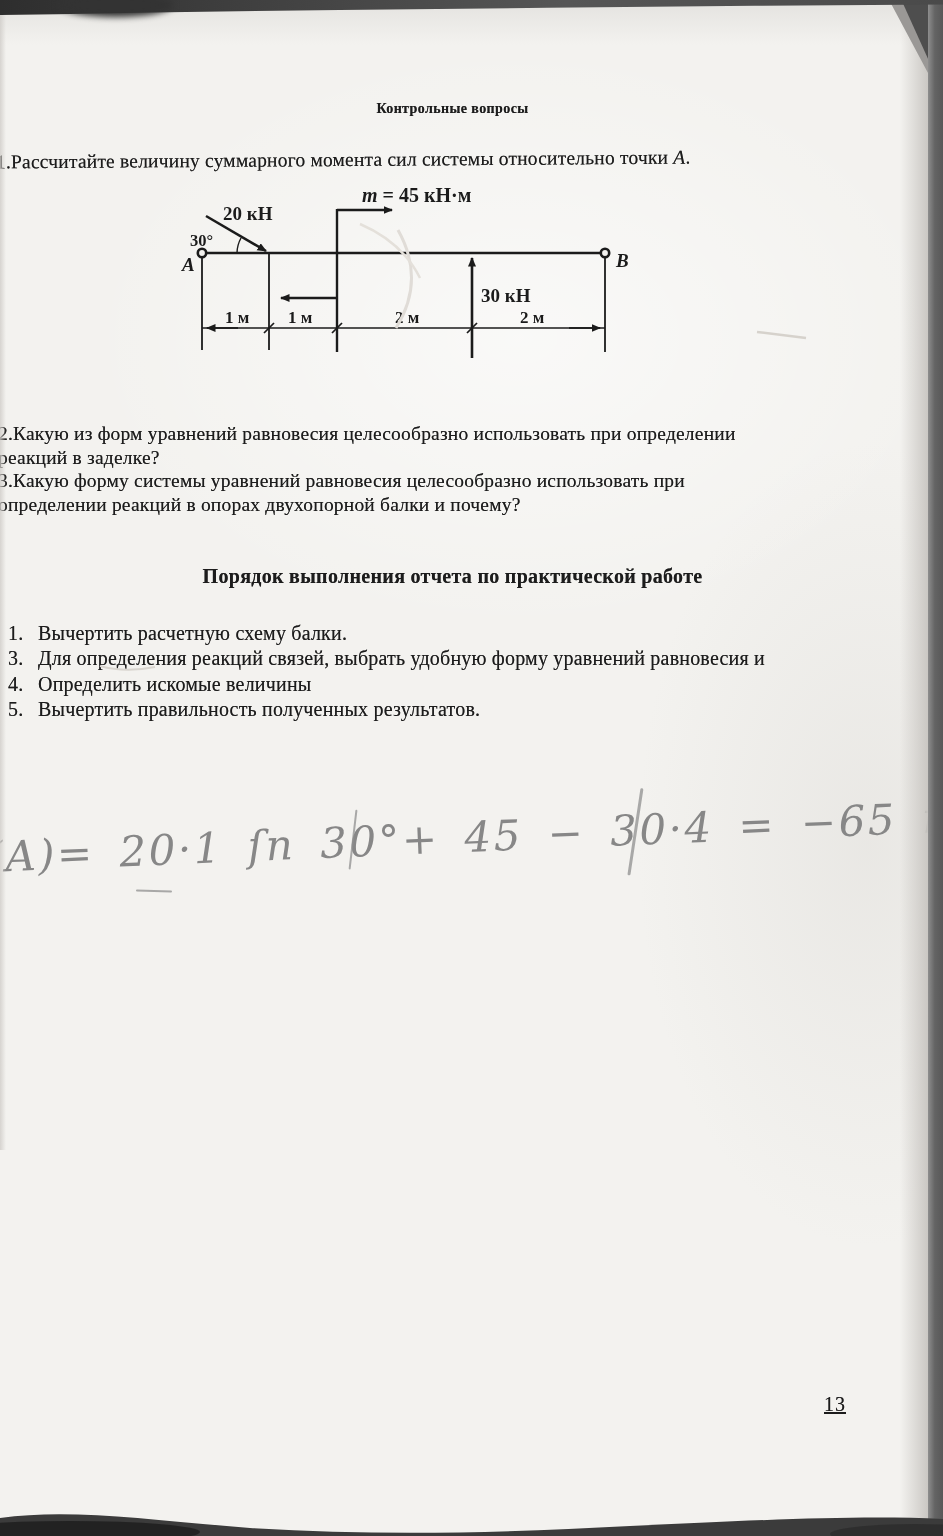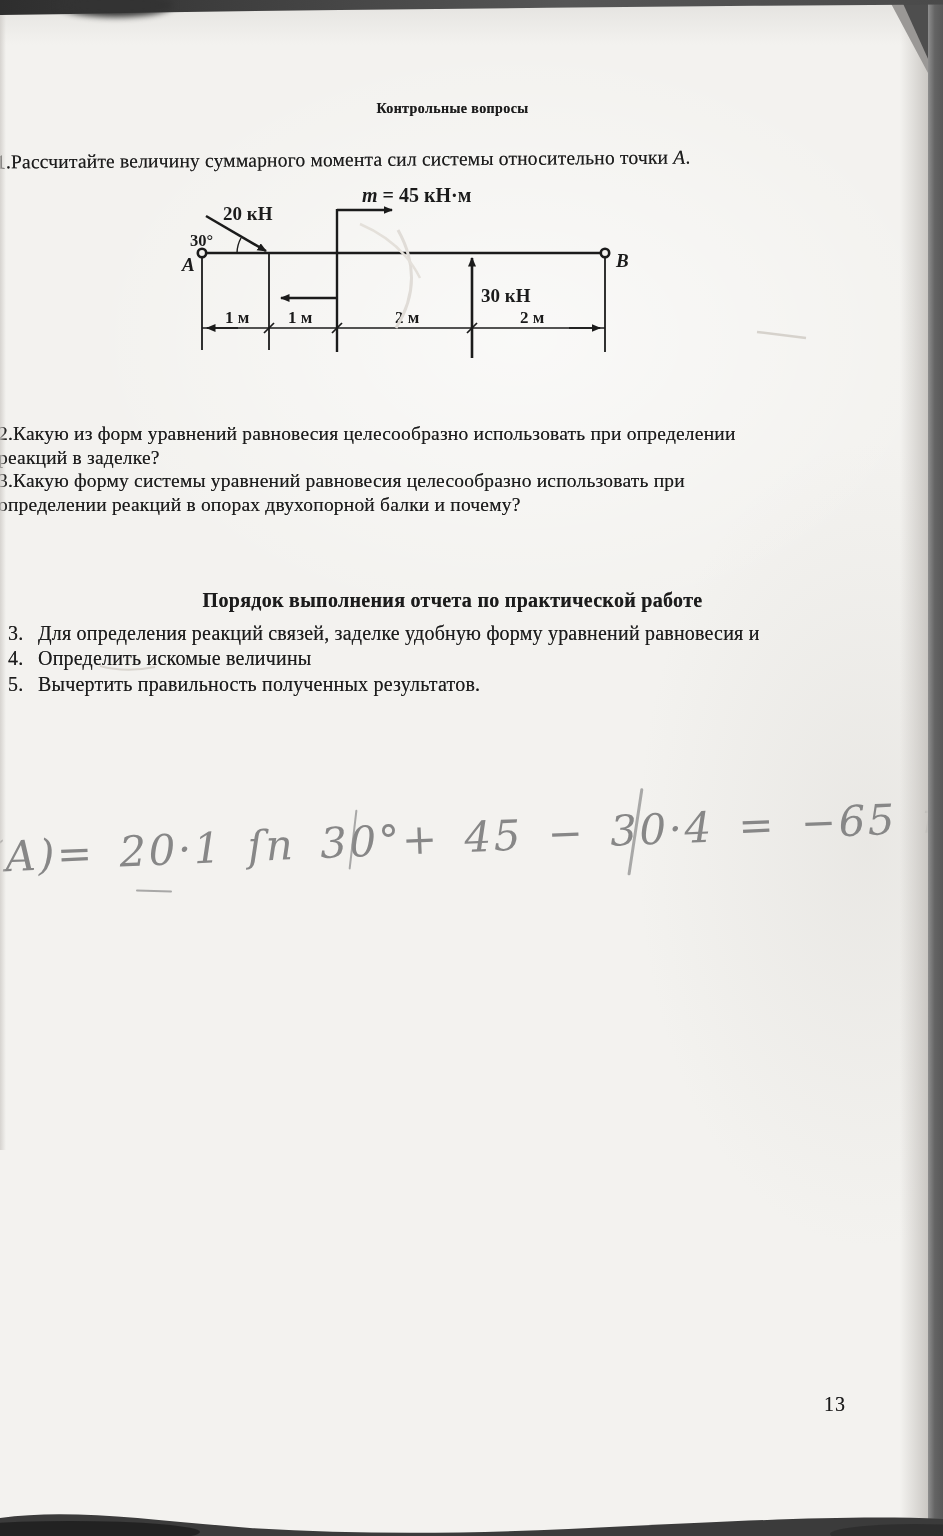--- a/index.html
+++ b/index.html
@@ -10,32 +10,32 @@
       radial-gradient(ellipse 620px 420px at 55% 22%, rgba(255,255,255,0.55), rgba(255,255,255,0) 70%),
       radial-gradient(ellipse 320px 560px at 92% 55%, rgba(198,195,190,0.22), rgba(198,195,190,0) 72%),
       linear-gradient(to bottom, rgba(187,185,181,0.28), rgba(187,185,181,0) 45px),
       #f3f2ef;
   }
   .abs{position:absolute;}
   .doc{font-size:19.5px;letter-spacing:0.2px;text-shadow:0 0 0.5px rgba(25,25,25,0.65);}
   .title{top:101px;left:0;width:905px;text-align:center;font-weight:bold;font-size:14px;letter-spacing:0.4px;}
   .q1{top:149px;left:-4px;transform:rotate(-0.4deg);white-space:nowrap;}
   .qblock{top:422px;left:-2px;line-height:23.6px;white-space:nowrap;}
-  .heading2{top:565px;left:0;width:905px;text-align:center;font-weight:bold;font-size:20px;letter-spacing:0.3px;margin-top:24px;}
+  .heading2{top:565px;left:0;width:905px;text-align:center;font-weight:bold;font-size:20px;letter-spacing:0.3px;}
   .list{top:621px;left:8px;font-size:20px;line-height:25.4px;width:860px;}
   .li .num{display:inline-block;width:30px;}
   .ital{font-style:italic;}
   .hand{
     top:812px;left:-14px;transform:rotate(-2.4deg);
     font-family:"DejaVu Serif",serif;font-style:italic;
     font-size:42px;color:#878787;letter-spacing:2.5px;word-spacing:9px;
     white-space:nowrap;
   }
   .pstroke{position:absolute;background:#8f8f8f;border-radius:2px;opacity:0.75;}
-  .pagenum{top:1393px;left:824px;font-size:20px;letter-spacing:1px;}
+  .pagenum{top:1393px;left:824px;font-size:20px;letter-spacing:1px;text-decoration:underline;}
   
   .edge-top{top:0;left:0;width:943px;height:15px;
     background:linear-gradient(to right,#2e2e2e,#565656 60%,#4a4a4a);
     clip-path:polygon(0 0,100% 0,100% 30%,80% 38%,58% 52%,36% 66%,16% 84%,6% 95%,0 100%);
     filter:blur(0.6px);}
   .edge-top-blob{top:-7px;left:58px;width:115px;height:24px;background:#333;border-radius:50%;filter:blur(3px);}
   .corner-tr-light{top:0;left:866px;width:77px;height:150px;background:#9a9896;
     clip-path:polygon(30% 0,100% 0,100% 100%,84% 52%);filter:blur(1px);}
   .corner-tr-dark{top:0;left:880px;width:63px;height:92px;background:#4e4e4e;
     clip-path:polygon(34% 0,100% 0,100% 100%);}
@@ -100,21 +100,22 @@
 <div class="abs qblock doc">
   <div>2.Какую из форм уравнений равновесия целесообразно использовать при определении</div>
   <div>реакций в заделке?</div>
   <div>3.Какую форму системы уравнений равновесия целесообразно использовать при</div>
   <div>определении реакций в опорах двухопорной балки и почему?</div>
 </div>
 
 <div class="abs heading2 doc">Порядок выполнения отчета по практической работе</div>
 
 <div class="abs list doc">
-  <div class="li"><span class="num">3.</span><span>Для определения реакций связей, заделке удобную форму уравнений равновесия и</span></div>
+  <div class="li"><span class="num">1.</span><span>Вычертить расчетную схему балки.</span></div>
+  <div class="li"><span class="num">3.</span><span>Для определения реакций связей, выбрать удобную форму уравнений равновесия и</span></div>
   <div class="li"><span class="num">4.</span><span>Определить искомые величины</span></div>
   <div class="li"><span class="num">5.</span><span>Вычертить правильность полученных результатов.</span></div>
 </div>
 
 <div class="abs hand">
   <span>(A)= 20·1 ſn 30°+ 45 − 30·4 = −65 кН</span>
   <div class="pstroke" style="left:148px;top:64px;width:36px;height:2.4px;transform:rotate(4deg);"></div>
   <div class="pstroke" style="left:366px;top:-8px;width:2.4px;height:60px;transform:rotate(9deg);"></div>
   <div class="pstroke" style="left:648px;top:-18px;width:2.6px;height:88px;transform:rotate(11deg);"></div>
 </div>

